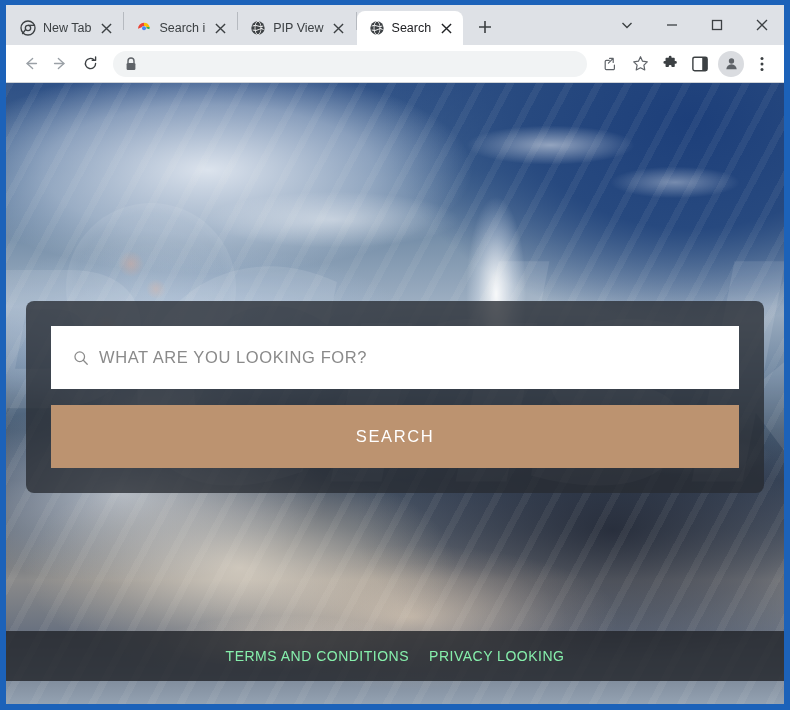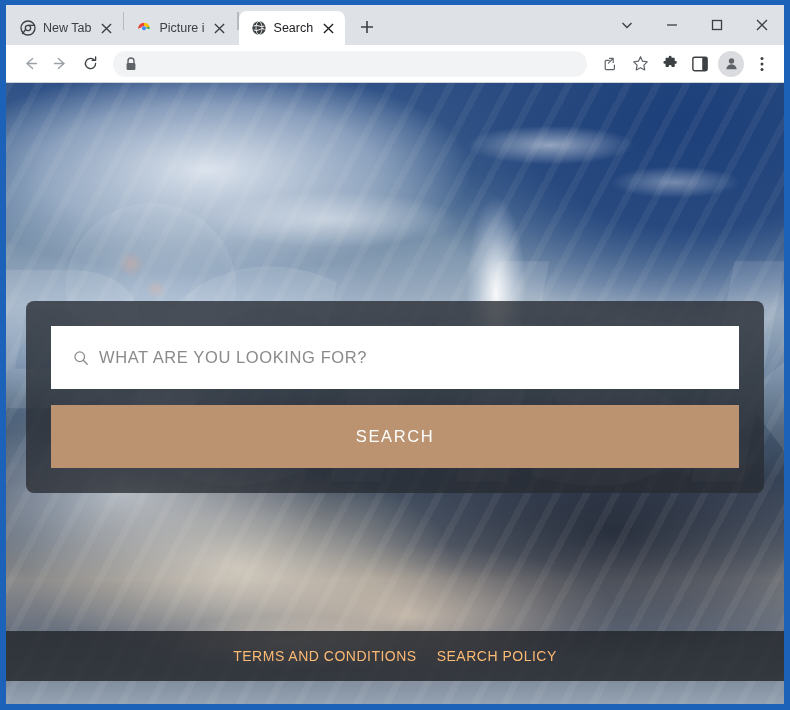--- a/index.html
+++ b/index.html
@@ -285,21 +285,21 @@
     height: 50px;
     background: rgba(32,35,40,0.80);
     display: flex;
     align-items: center;
     justify-content: center;
     gap: 20px;
   }
   .footer-link {
     font-size: 14px;
     letter-spacing: 0.5px;
-    color: #fdba74;
+    color: #86efac;
     white-space: nowrap;
   }
 </style>
 </head>
 <body>
 
 <div class="window">
   <div class="window-inner">
 
     <div class="tabstrip">
@@ -320,29 +320,42 @@
       </div>
       <div class="tab-sep"></div>
 
       <div class="tab">
         <svg class="tab-favicon" viewBox="0 0 24 24">
           <path d="M3 13 A9 9 0 0 1 12 4 L12 9 A4 4 0 0 0 8.5 11 Z" fill="#ea4335"></path>
           <path d="M12 4 A9 9 0 0 1 20.5 10.5 L15.6 10.5 A4 4 0 0 0 12 9 Z" fill="#fbbc05"></path>
           <path d="M20.5 10.5 A9 9 0 0 1 20 14 L15.5 12.5 A4 4 0 0 0 15.6 10.5 Z" fill="#34a853"></path>
           <circle cx="12" cy="12.5" r="3" fill="#4285f4"></circle>
         </svg>
-        <span class="tab-label">Picture i</span>
+        <span class="tab-label">Search i</span>
         <span class="tab-close">
           <svg width="11" height="11" viewBox="0 0 12 12">
               <path d="M1 1 L11 11 M11 1 L1 11" stroke="#3c4043" stroke-width="1.5" fill="none"></path>
             </svg>
         </span>
       </div>
       <div class="tab-sep"></div>
 
+      <div class="tab">
+        <svg class="tab-favicon" viewBox="0 0 24 24">
+          <circle cx="12" cy="12" r="10" fill="#3c4043"></circle>
+          <path d="M4 9 Q8 7 12 9 T20 9 M4 15 Q9 17 14 14 T20 15" stroke="#ffffff" stroke-width="1.4" fill="none"></path>
+          <ellipse cx="12" cy="12" rx="4.5" ry="10" fill="none" stroke="#ffffff" stroke-width="1.2"></ellipse>
+        </svg>
+        <span class="tab-label">PIP View</span>
+        <span class="tab-close">
+          <svg width="11" height="11" viewBox="0 0 12 12">
+              <path d="M1 1 L11 11 M11 1 L1 11" stroke="#3c4043" stroke-width="1.5" fill="none"></path>
+            </svg>
+        </span>
+      </div>
       <div class="tab-sep"></div>
 
 
       <div class="tab active">
         <svg class="tab-favicon" viewBox="0 0 24 24">
           <circle cx="12" cy="12" r="10" fill="#3c4043"></circle>
           <path d="M4 9 Q8 7 12 9 T20 9 M4 15 Q9 17 14 14 T20 15" stroke="#ffffff" stroke-width="1.4" fill="none"></path>
           <ellipse cx="12" cy="12" rx="4.5" ry="10" fill="none" stroke="#ffffff" stroke-width="1.2"></ellipse>
         </svg>
         <span class="tab-label">Search</span>
@@ -467,18 +480,18 @@
             <circle cx="7.6" cy="7.6" r="5.4" stroke="#8a8a8a" stroke-width="1.4" fill="none"></circle>
             <path d="M11.6 11.6 L16 16" stroke="#8a8a8a" stroke-width="1.4" fill="none" stroke-linecap="round"></path>
           </svg>
           <span class="search-placeholder">WHAT ARE YOU LOOKING FOR?</span>
         </div>
         <div class="search-button">SEARCH</div>
       </div>
 
       <div class="footer">
         <span class="footer-link">TERMS AND CONDITIONS</span>
-        <span class="footer-link">SEARCH POLICY</span>
+        <span class="footer-link">PRIVACY LOOKING</span>
       </div>
     </div>
 
   </div>
 </div>
 
 </body></html>

